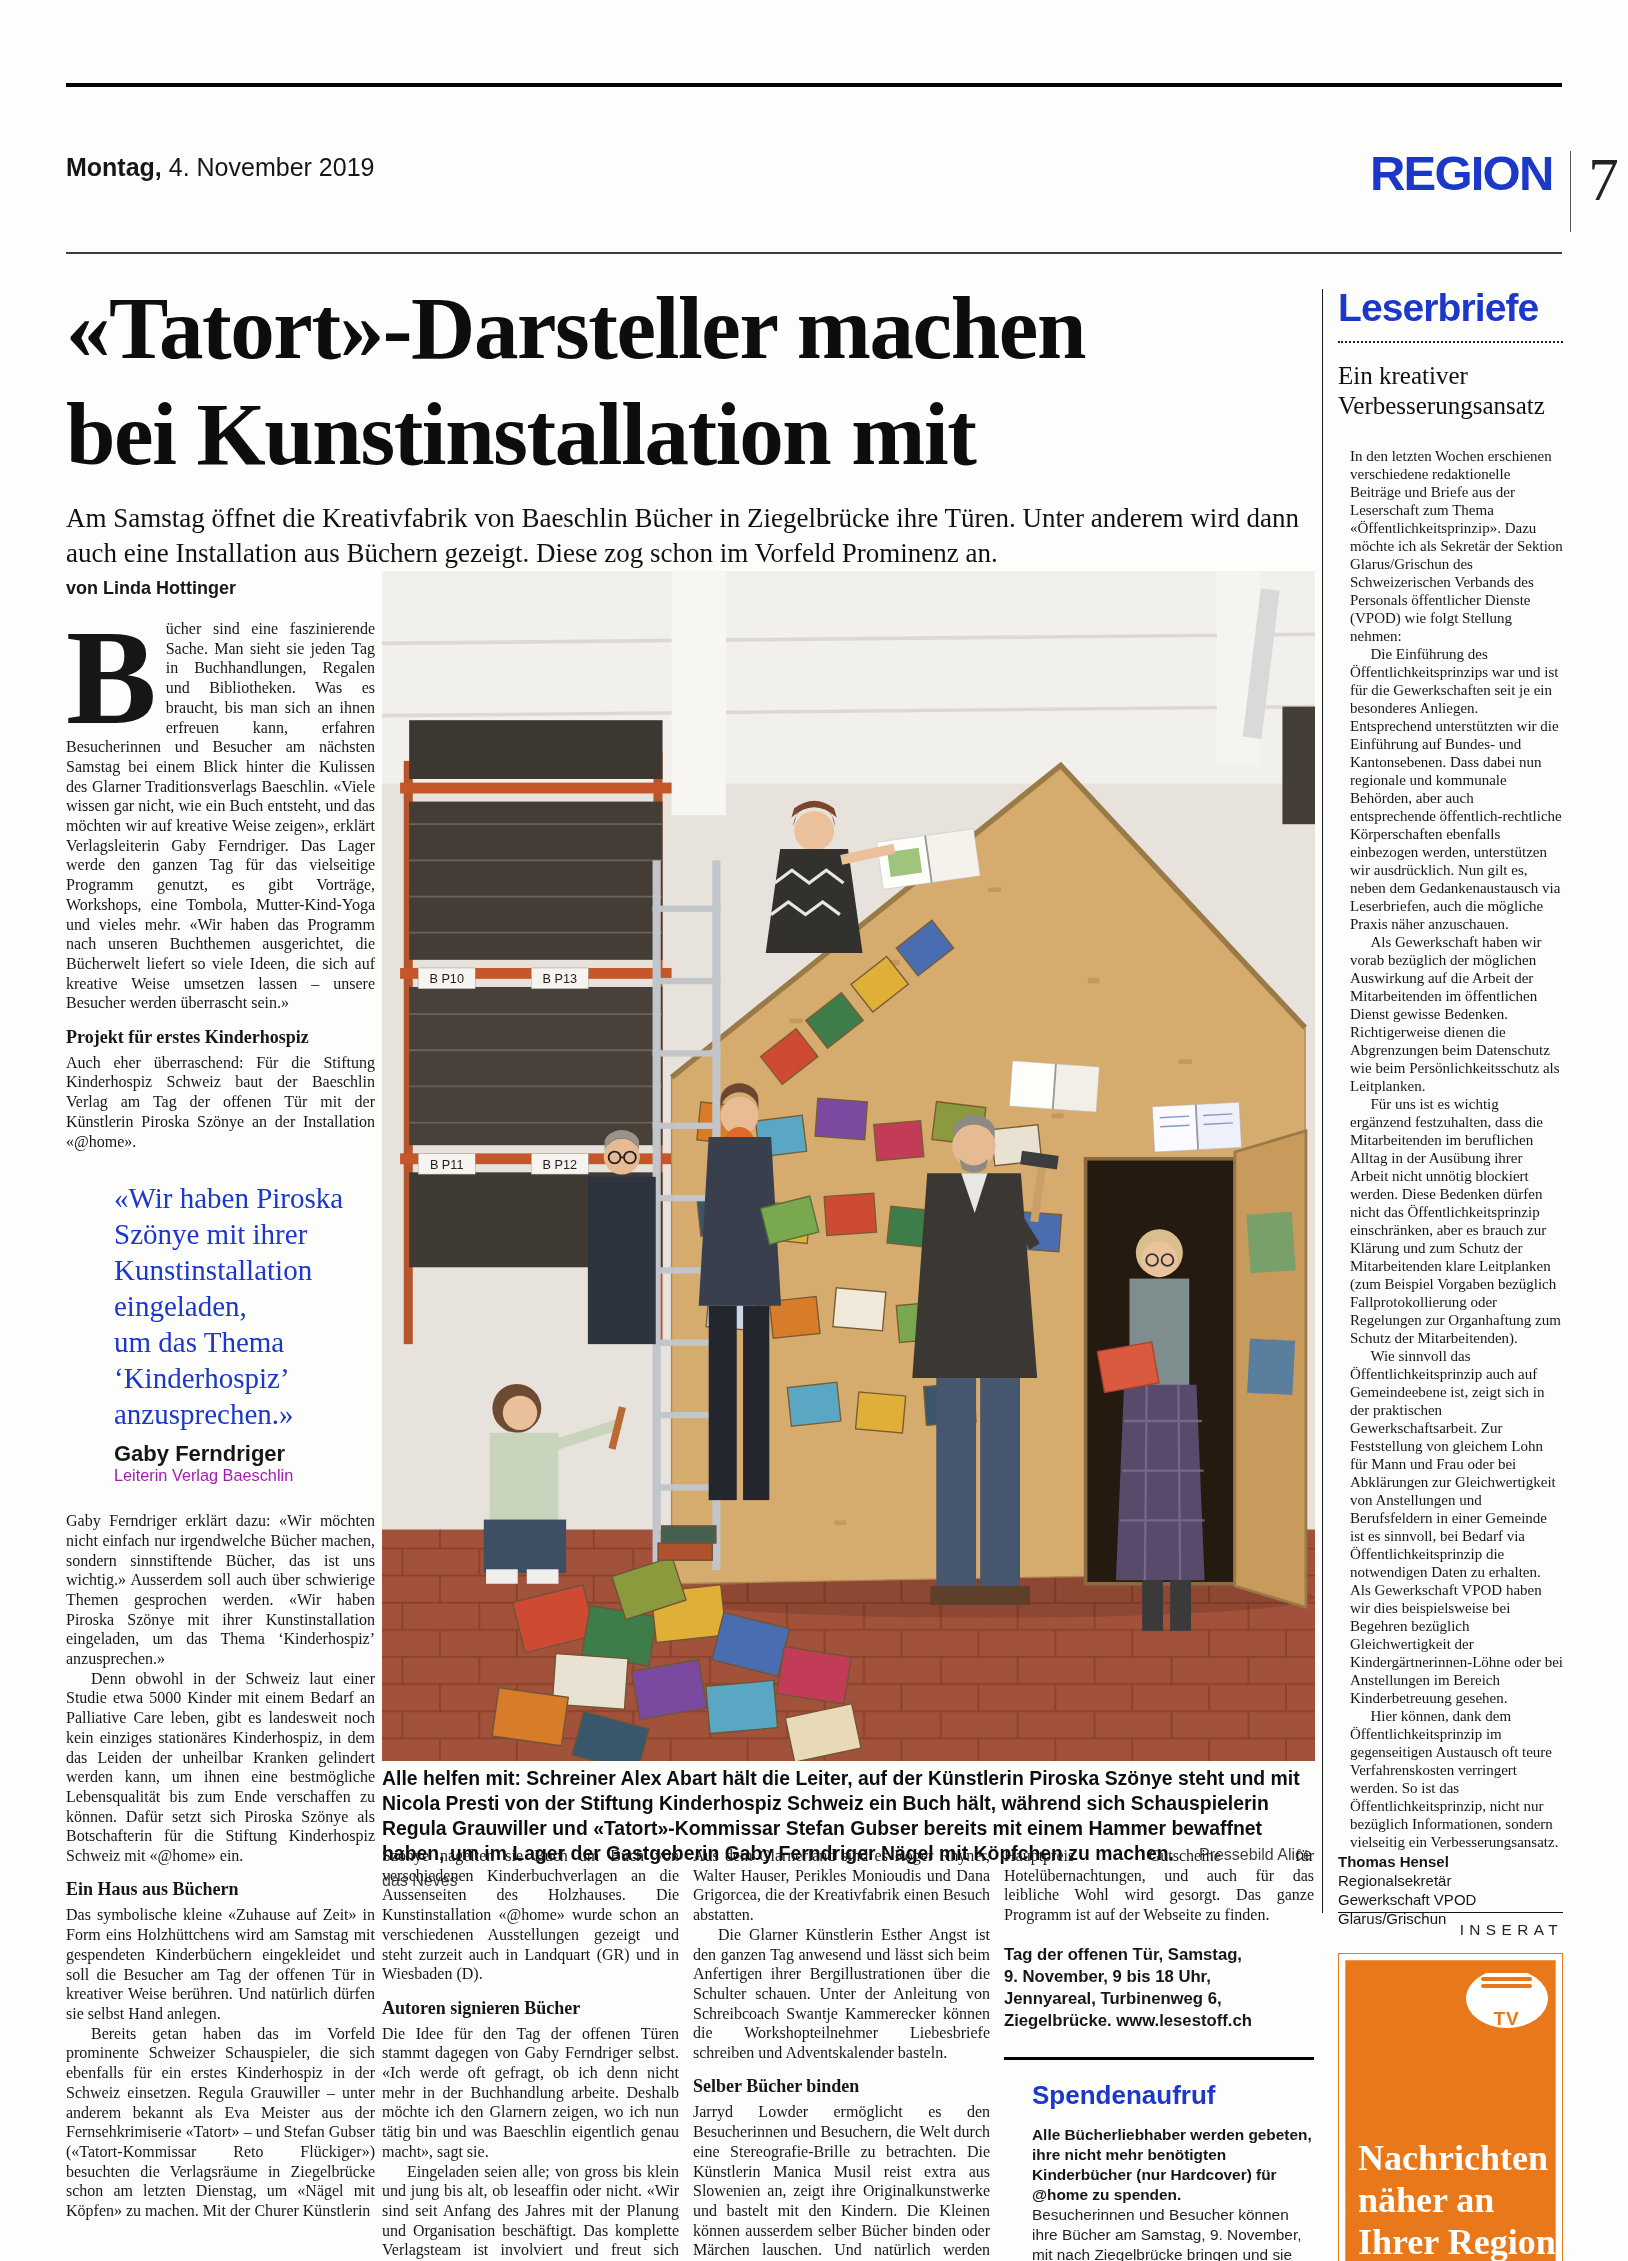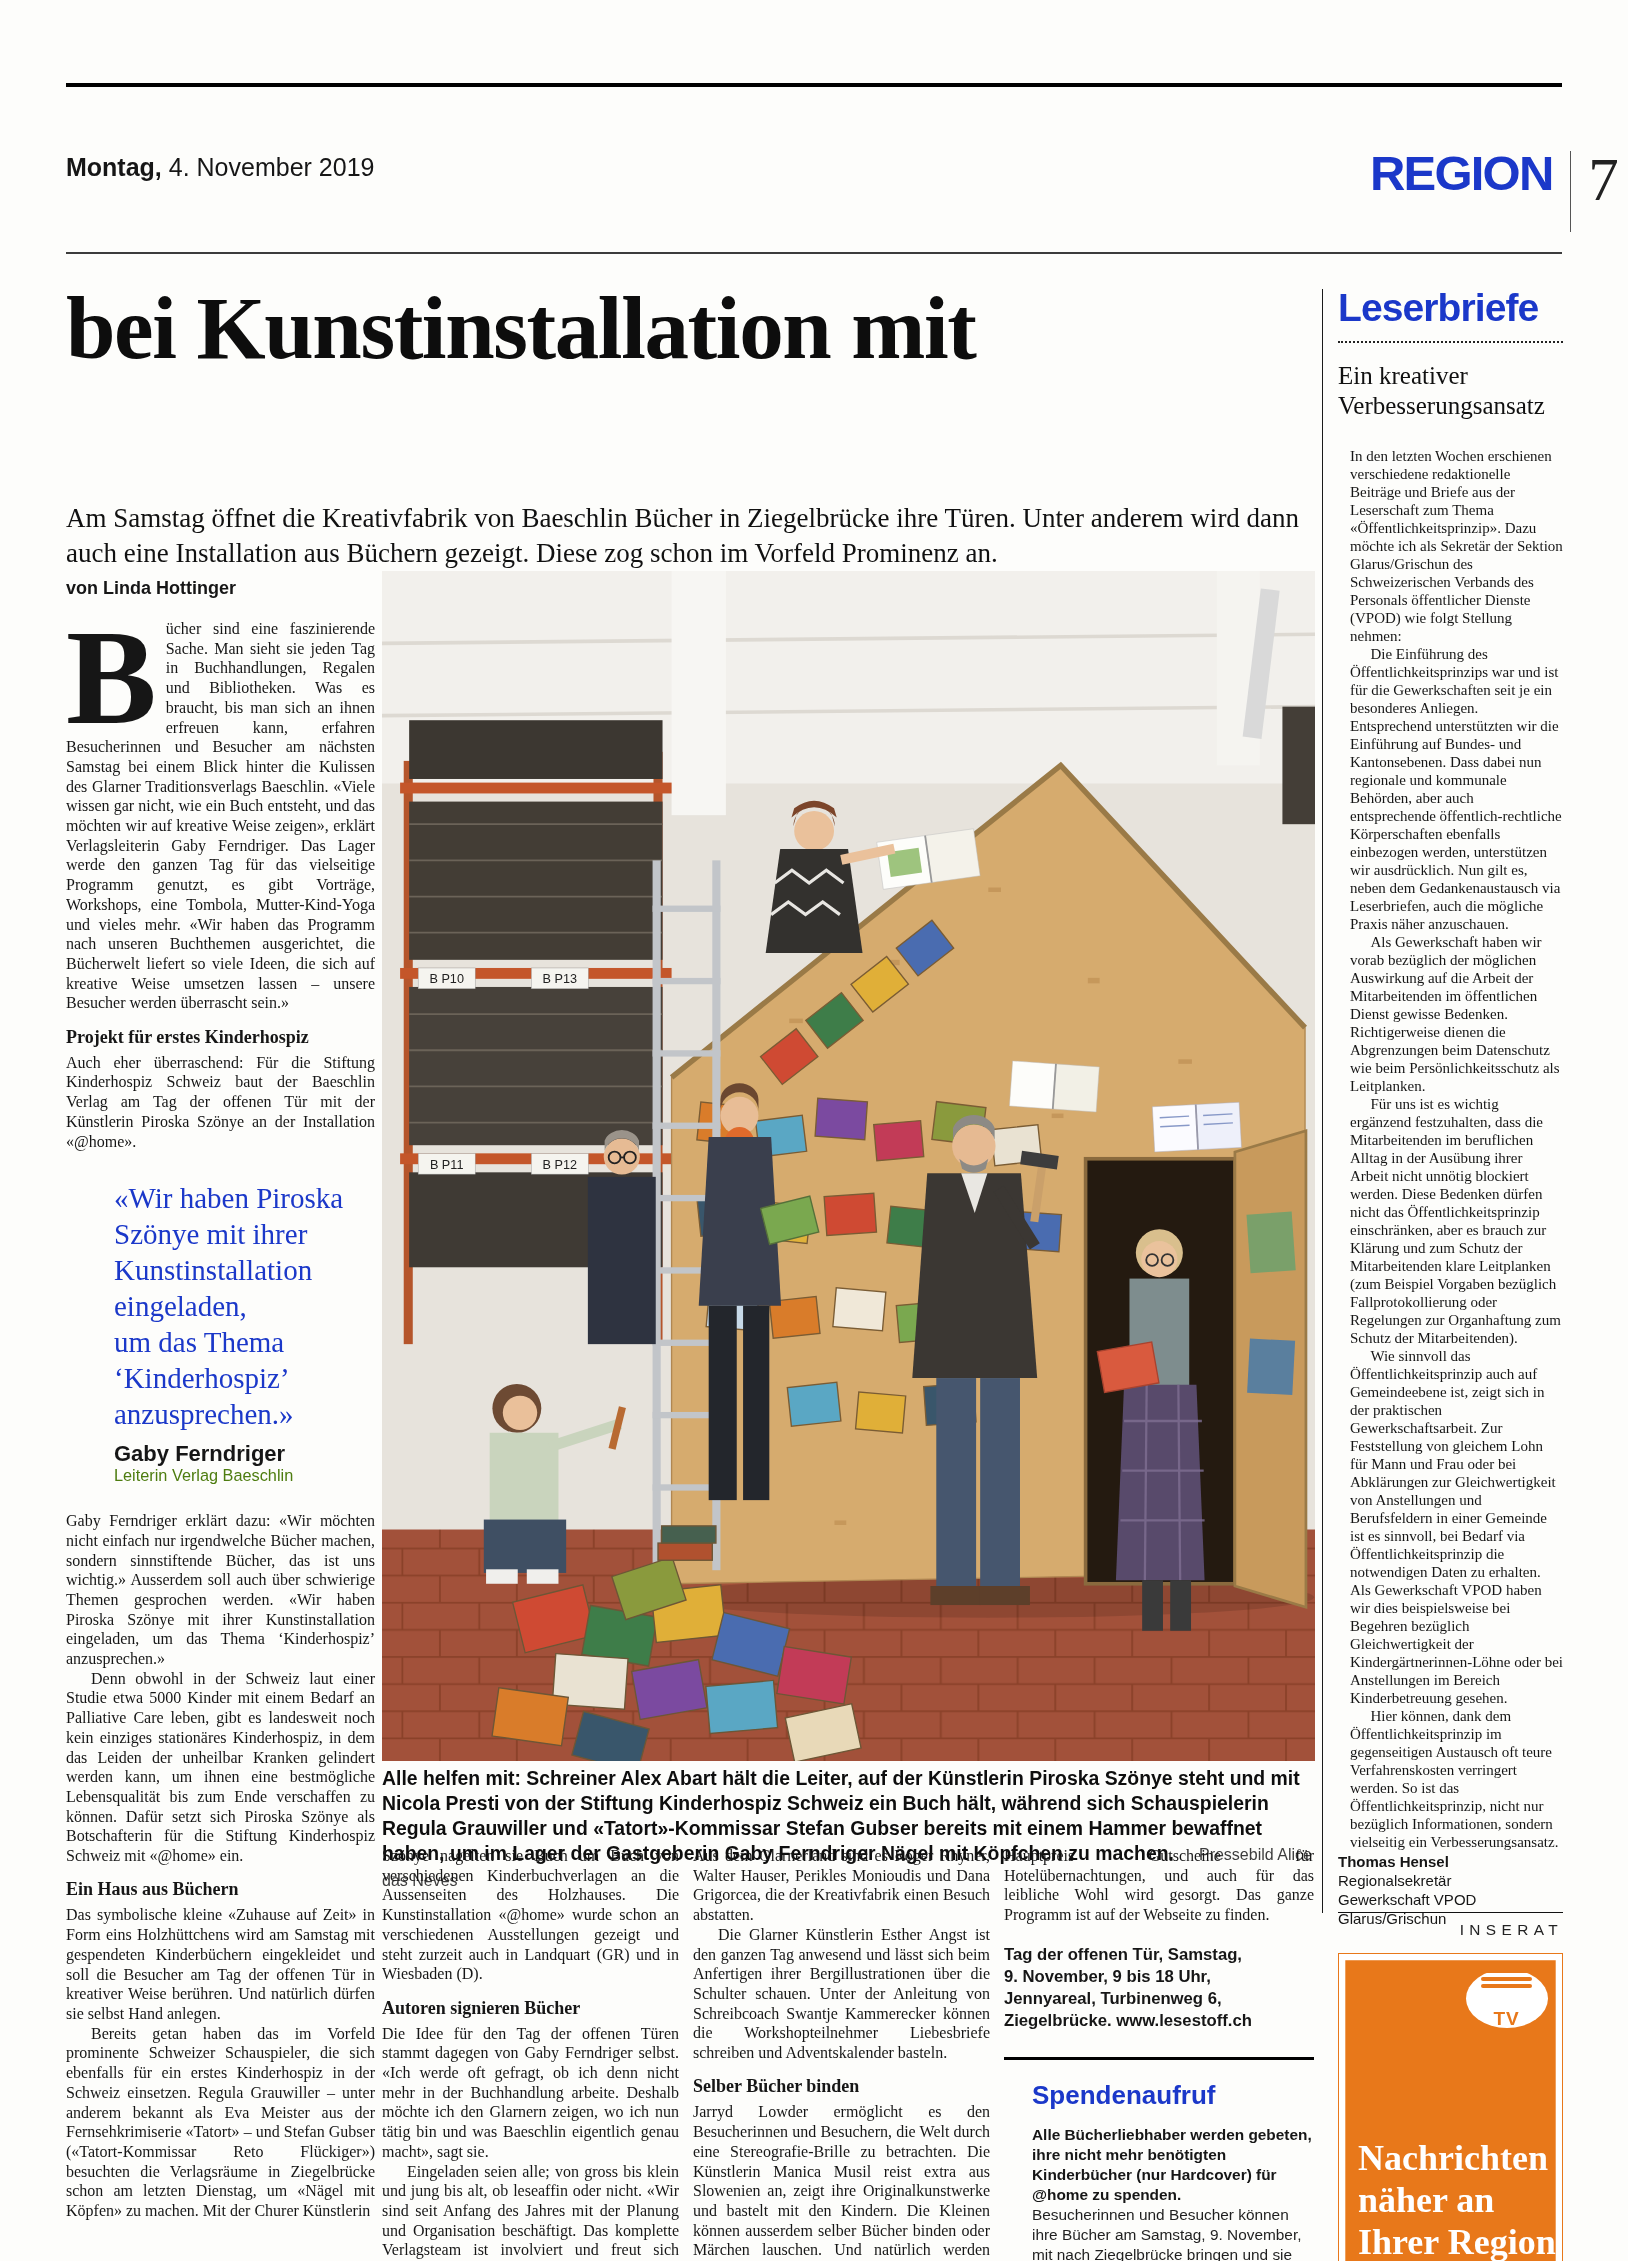--- a/index.html
+++ b/index.html
@@ -22,21 +22,21 @@
   .byline{left:66px;top:578px;font-size:18px;font-weight:bold;}
   
   .bodytext{font-size:16px;line-height:19.7px;text-align:justify;}
   .bodytext p{margin:0;}
   .bodytext p.ind{text-indent:25px;}
   .col1{left:66px;top:619px;width:309px;height:1860px;overflow:hidden;}
   .dropcap{float:left;font-size:136px;line-height:107px;font-weight:bold;padding:5.4px 9px 0 0;}
   h3.subhead{font-family:"Liberation Serif",serif;font-weight:bold;font-size:18px;margin:13.6px 0 5.4px 0;line-height:1.15;}
   .pullquote{margin:29px 0 11.8px 48px;font-size:29px;line-height:36px;color:#1b38c9;text-align:left;}
   .q-author{margin-left:48px;font-size:22px;font-weight:bold;margin-top:11.8px;}
-  .q-role{margin-left:48px;font-size:16.3px;color:#4d7c0f;margin-top:2.7px;}
+  .q-role{margin-left:48px;font-size:16.3px;color:#a21caf;margin-top:2.7px;}
   .aftergap{margin-top:25px !important;}
   
   .photo{left:382px;top:571px;width:933px;height:1190px;}
   .caption{left:382px;top:1766px;width:933px;font-size:19.4px;line-height:25px;font-weight:bold;color:#0e0e0e;}
   .credit{font-weight:normal;font-size:16px;color:#3d3d3d;margin-left:25px;}
   
   .col2{left:382px;top:1846px;width:297px;height:633px;overflow:hidden;}
   .col3{left:693px;top:1846px;width:297px;height:633px;overflow:hidden;}
   .col4{left:1004px;top:1846px;width:310px;height:633px;overflow:hidden;}
   .infobox{margin-top:19px;font-weight:bold;font-size:16.7px;line-height:22px;}
@@ -82,20 +82,21 @@
     <b>Montag,</b><span> 4. November 2019</span>
   </div>
   <div class="abs hdr-right">
     <div class="hdr-section sans">REGION</div>
     <div class="hdr-div"></div>
     <div class="hdr-page">7</div>
   </div>
   <div class="abs hdr-rule"></div>
 
   <div class="abs headline">
+    <div>«Tatort»-Darsteller machen</div>
     <div>bei Kunstinstallation mit</div>
   </div>
   <div class="abs lede">Am Samstag öffnet die Kreativfabrik von Baeschlin Bücher in Ziegelbrücke ihre Türen. Unter anderem wird dann auch eine Installation aus Büchern gezeigt. Diese zog schon im Vorfeld Prominenz an.</div>
   <div class="abs byline sans">von Linda Hottinger</div>
 
   <div class="abs col1 bodytext">
     <p><span class="dropcap">B</span><span>ücher sind eine faszinierende Sache. Man sieht sie jeden Tag in Buchhandlungen, Regalen und Bibliotheken. Was es braucht, bis man sich an ihnen erfreuen kann, erfahren Besucherinnen und Besucher am nächsten Samstag bei einem Blick hinter die Kulissen des Glarner Traditionsverlags Baeschlin. «Viele wissen gar nicht, wie ein Buch entsteht, und das möchten wir auf kreative Weise zeigen», erklärt Verlagsleiterin Gaby Ferndriger. Das Lager werde den ganzen Tag für das vielseitige Programm genutzt, es gibt Vorträge, Workshops, eine Tombola, Mutter-Kind-Yoga und vieles mehr. «Wir haben das Programm nach unseren Buchthemen ausgerichtet, die Bücherwelt liefert so viele Ideen, die sich auf kreative Weise umsetzen lassen – unsere Besucher werden überrascht sein.»</span></p>
     <h3 class="subhead">Projekt für erstes Kinderhospiz</h3>
     <p>Auch eher überraschend: Für die Stiftung Kinderhospiz Schweiz baut der Baeschlin Verlag am Tag der offenen Tür mit der Künstlerin Piroska Szönye an der Installation «@home».</p>
     <div class="pullquote">

